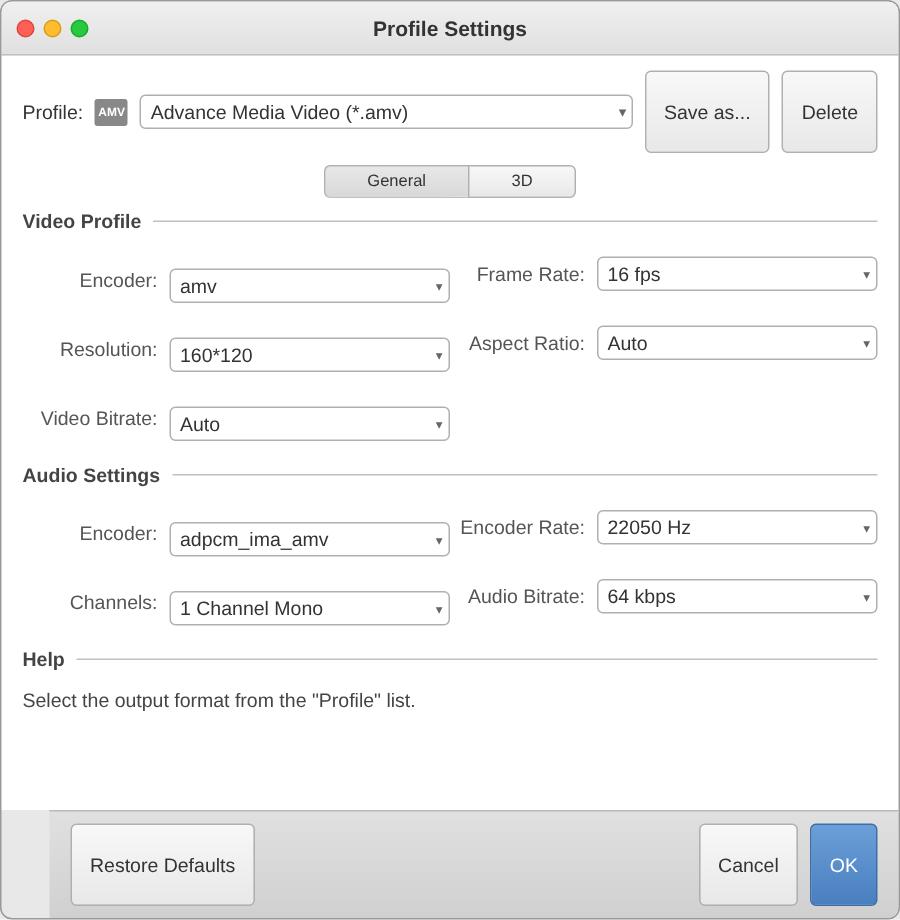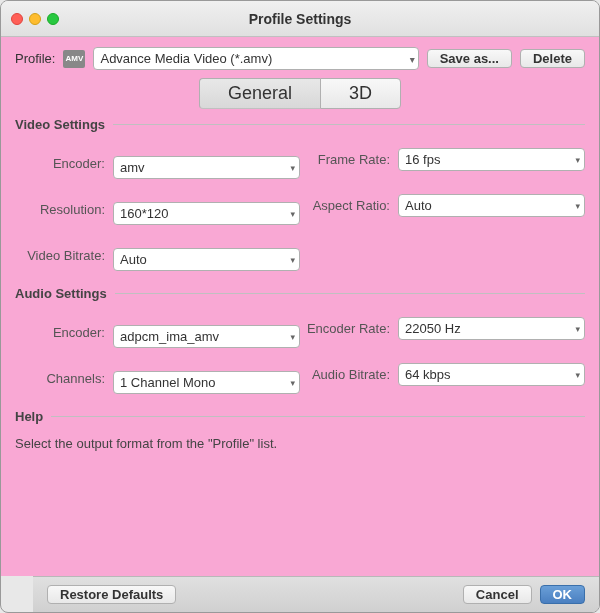--- a/index.html
+++ b/index.html
@@ -43,21 +43,21 @@
       width: 12px;
       height: 12px;
       border-radius: 50%;
     }
     .traffic-light.close { background: #ff5f57; border: 1px solid #e0443e; }
     .traffic-light.minimize { background: #febc2e; border: 1px solid #d4a017; }
     .traffic-light.maximize { background: #28c840; border: 1px solid #1aab29; }
 
     
     .content {
-      background: #f9a8d4;
+      background: #ffffff;
       flex: 1;
       display: flex;
       flex-direction: column;
       padding: 10px 14px 10px 14px;
       gap: 8px;
     }
 
     
     .profile-row {
       display: flex;
@@ -104,43 +104,42 @@
       justify-content: center;
       font-size: 8px;
       color: white;
       font-weight: bold;
       flex-shrink: 0;
     }
     .btn {
       background: linear-gradient(to bottom, #f8f8f8, #e8e8e8);
       border: 1px solid #b0b0b0;
       border-radius: 4px;
-      padding: 1px 12px;
+      padding: 19px 12px;
       font-size: 13px;
       color: #333;
       cursor: pointer;
       white-space: nowrap;
-      font-weight: bold;
     }
     .btn-primary {
       background: linear-gradient(to bottom, #6a9fd8, #4a7fc0);
       border: 1px solid #3a6faa;
       color: white;
     }
 
     
     .tabs-row {
       display: flex;
       justify-content: center;
       gap: 0;
       flex-shrink: 0;
     }
     .tab {
       padding: 4px 28px;
-      font-size: 18px;
+      font-size: 11px;
       border: 1px solid #b0b0b0;
       cursor: pointer;
       background: linear-gradient(to bottom, #f8f8f8, #e8e8e8);
       color: #333;
     }
     .tab.active {
       background: linear-gradient(to bottom, #e8e8e8, #d8d8d8);
       border-bottom: 1px solid #c0c0c0;
     }
     .tab:first-child { border-radius: 4px 0 0 4px; border-right: none; }
@@ -281,21 +280,21 @@
     <button class="btn">Delete</button>
   </div>
 
   <div class="tabs-row">
     <div class="tab active">General</div>
     <div class="tab">3D</div>
   </div>
 
   <div class="section">
     <div class="section-header">
-      <span class="section-title">Video Settings</span>
+      <span class="section-title">Video Profile</span>
       <div class="section-divider"></div>
     </div>
 
     <div class="form-row">
       <div class="form-left">
         <span class="field-label">Encoder:</span>
         <div class="field-select-wrapper">
           <select class="field-select">
             <option>amv</option>
           </select>

